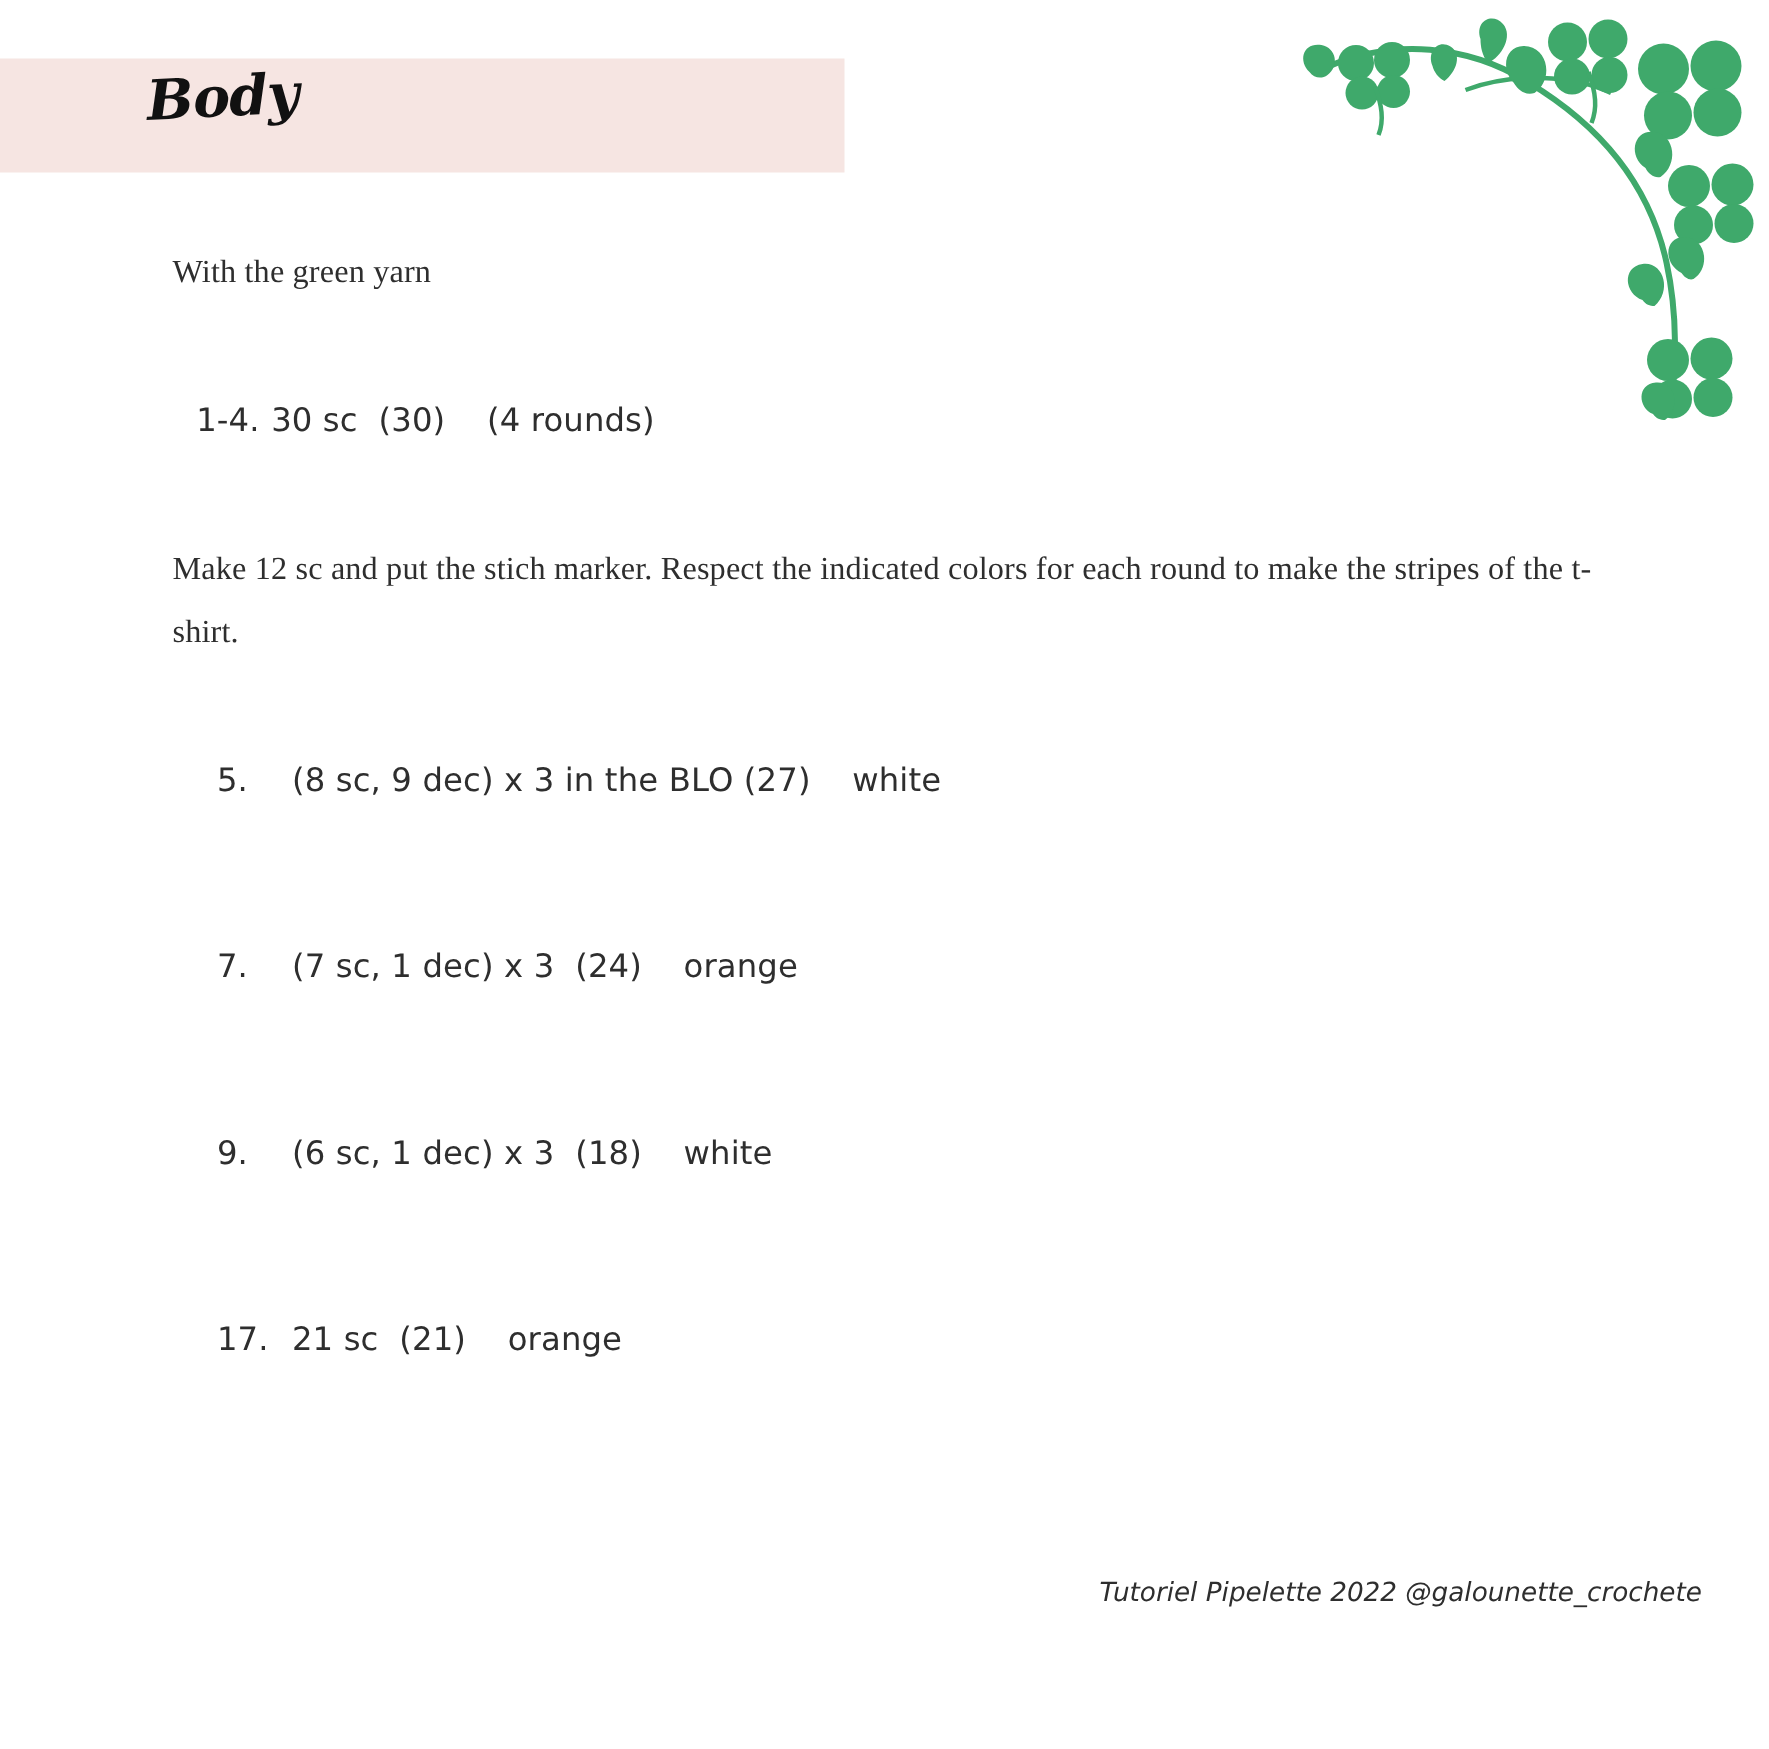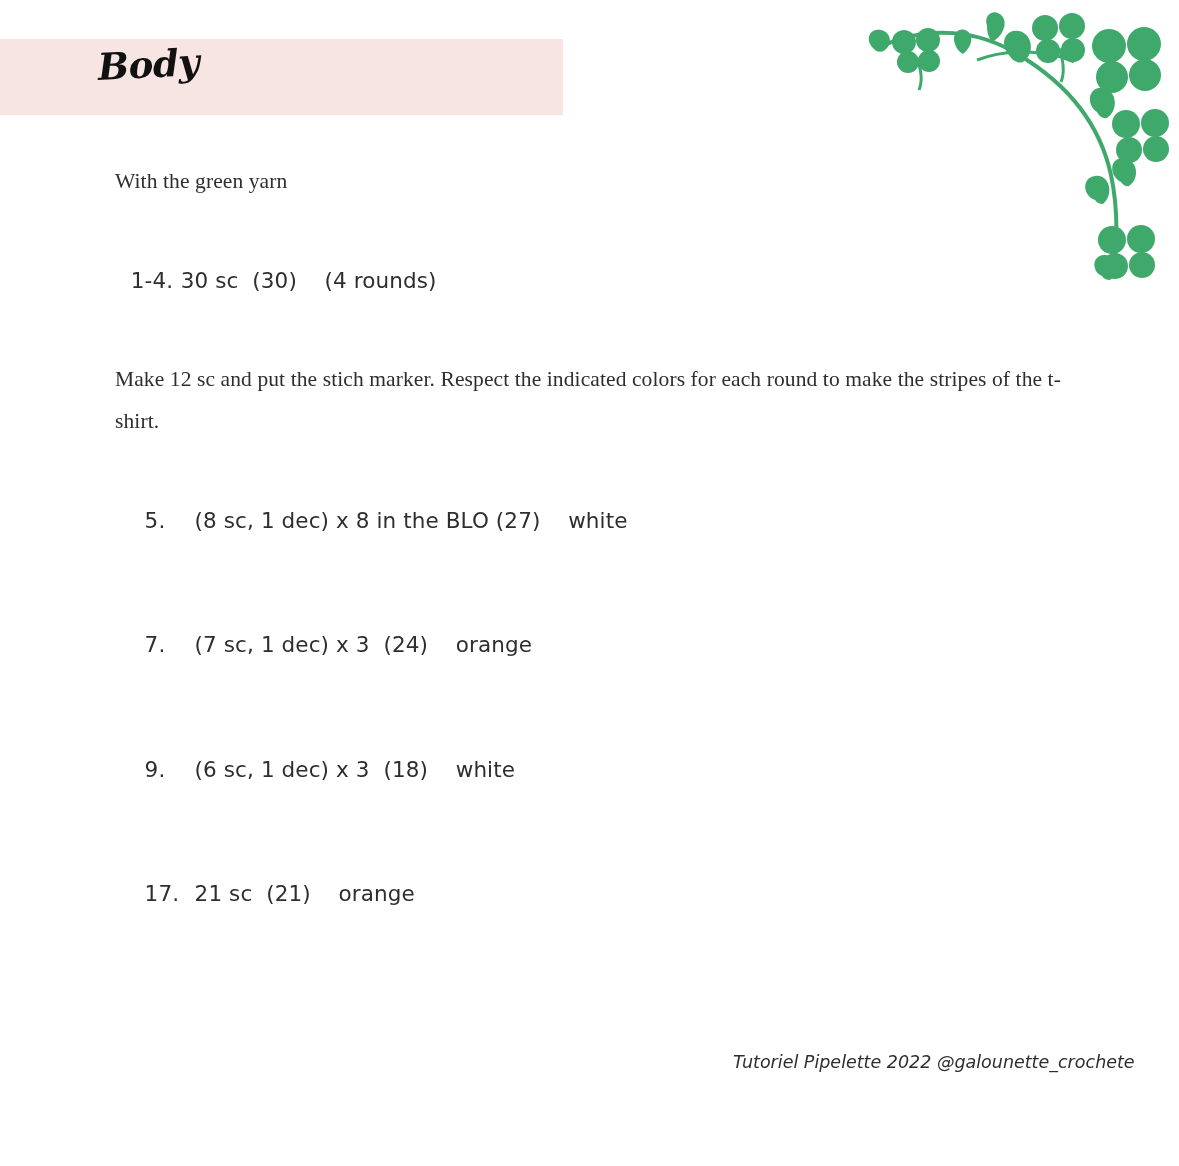--- a/index.html
+++ b/index.html
@@ -163,21 +163,21 @@
   <p class="para">With the green yarn</p>
 
   <div class="row">
     <span class="num">1-4.</span><span class="txt">30 sc  (30)    (4 rounds)</span>
   </div>
 
   <p class="para">Make 12 sc and put the stich marker. Respect the indicated colors for each round to make the stripes of the t-shirt.</p>
 
   <div class="rows">
     <div class="row">
-      <span class="num">5.</span><span class="txt">(8 sc, 1 dec) x 8 in the BLO (27)    white</span>
+      <span class="num">5.</span><span class="txt">(8 sc, 9 dec) x 3 in the BLO (27)    white</span>
     </div>
     <div class="row">
       <span class="num">7.</span><span class="txt">(7 sc, 1 dec) x 3  (24)    orange</span>
     </div>
     <div class="row">
       <span class="num">9.</span><span class="txt">(6 sc, 1 dec) x 3  (18)    white</span>
     </div>
     <div class="row">
       <span class="num">17.</span><span class="txt">21 sc  (21)    orange</span>
     </div>

